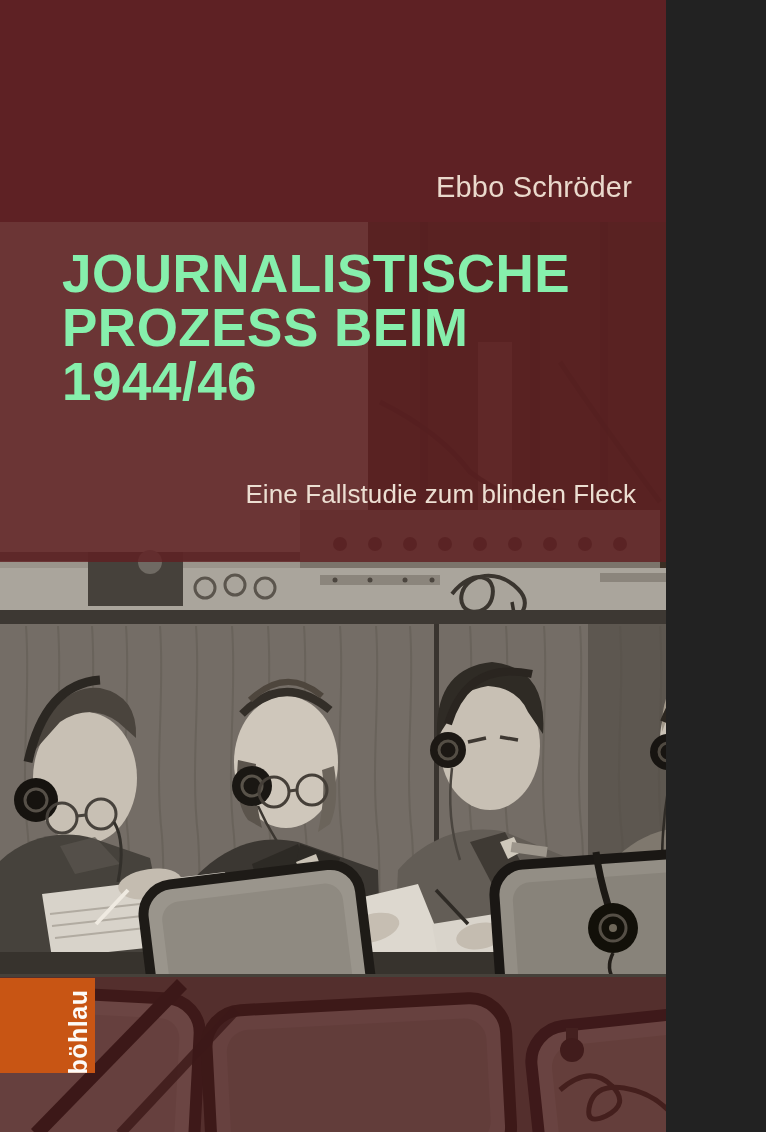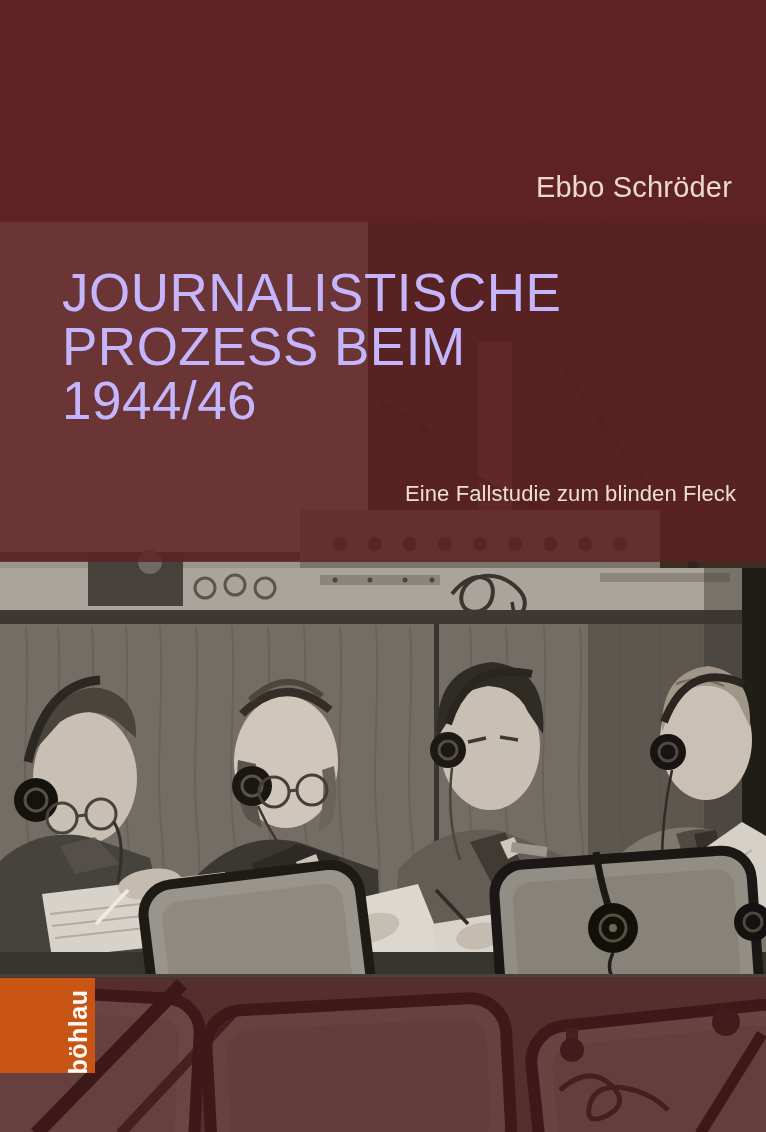--- a/index.html
+++ b/index.html
@@ -1,18 +1,18 @@
 <!DOCTYPE html>
 <html><head>
 <meta charset="utf-8">
 <style>
   html,body{margin:0;padding:0;background:#222;}
   .cover{
     position:relative;
-    width:766px;height:1132px;
+    width:666px;height:1132px;
     overflow:hidden;
     background:#5e2124;
     font-family:"Liberation Sans", sans-serif;
   }
   .photo{
     position:absolute;left:0;top:222px;width:766px;height:910px;display:block;
   }
   .band-top{
     position:absolute;left:0;top:0;width:766px;height:222px;
     background:#5e2124;z-index:2;
@@ -25,26 +25,26 @@
     position:absolute;left:0;top:977px;width:766px;height:155px;
     background:rgba(96,32,34,0.55);z-index:2;
   }
   .author{
     position:absolute;top:171px;right:34px;z-index:5;
     font-size:29px;line-height:32px;letter-spacing:0.2px;
     color:#ead9cc;
   }
   .title{
     position:absolute;left:62px;top:247px;z-index:5;
-    font-size:53px;line-height:54px;font-weight:normal;
-    letter-spacing:0.5px;color:#c4b5fd;white-space:nowrap;margin-top:19px;
+    font-size:53px;line-height:54px;font-weight:bold;
+    letter-spacing:0.5px;color:#86efac;white-space:nowrap;
   }
   .subtitle{
     position:absolute;top:477px;right:30px;z-index:5;
-    font-size:22px;line-height:34px;text-align:right;
+    font-size:26px;line-height:34px;text-align:right;
     color:#ecdfd2;letter-spacing:0.1px;
   }
   .logo-box{
     position:absolute;left:0;top:978px;width:95px;height:95px;
     background:#c85514;z-index:6;
   }
   .logo-text{
     position:absolute;left:78px;top:54px;
     transform:translate(-50%,-50%) rotate(-90deg);
     font-size:25px;font-weight:bold;letter-spacing:0.5px;

